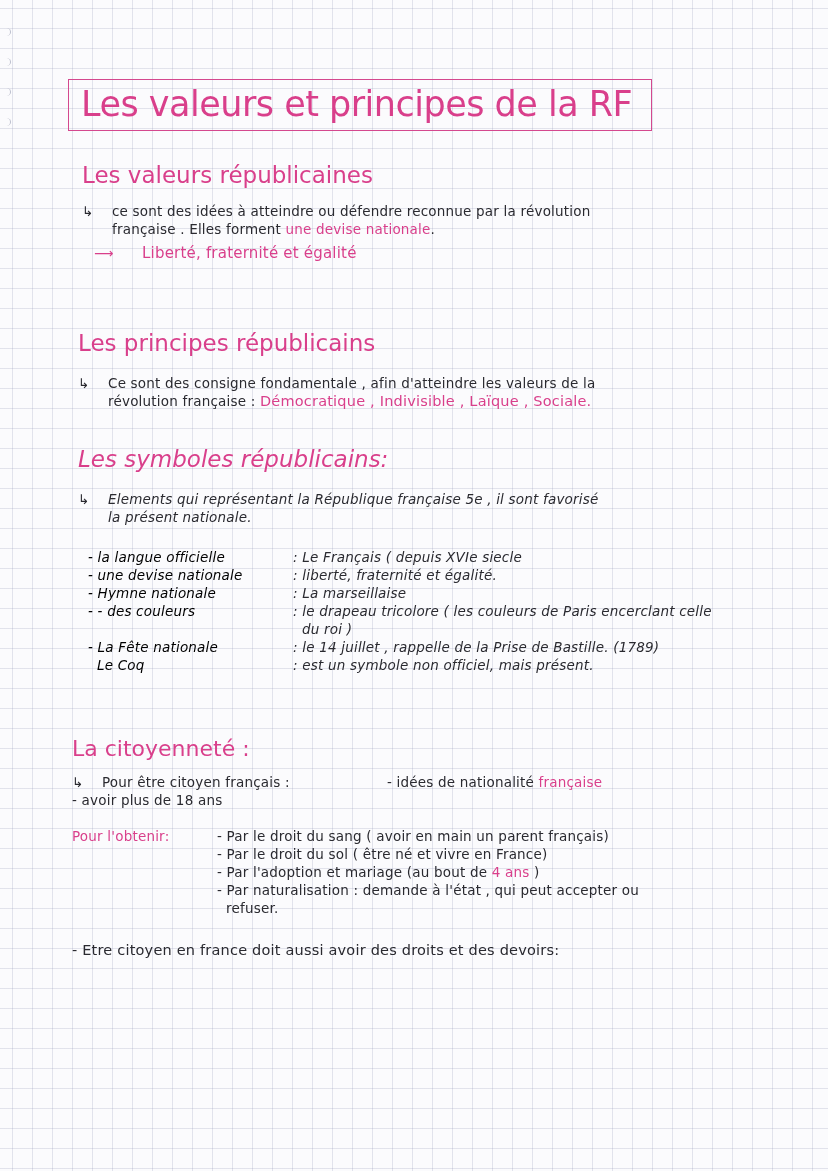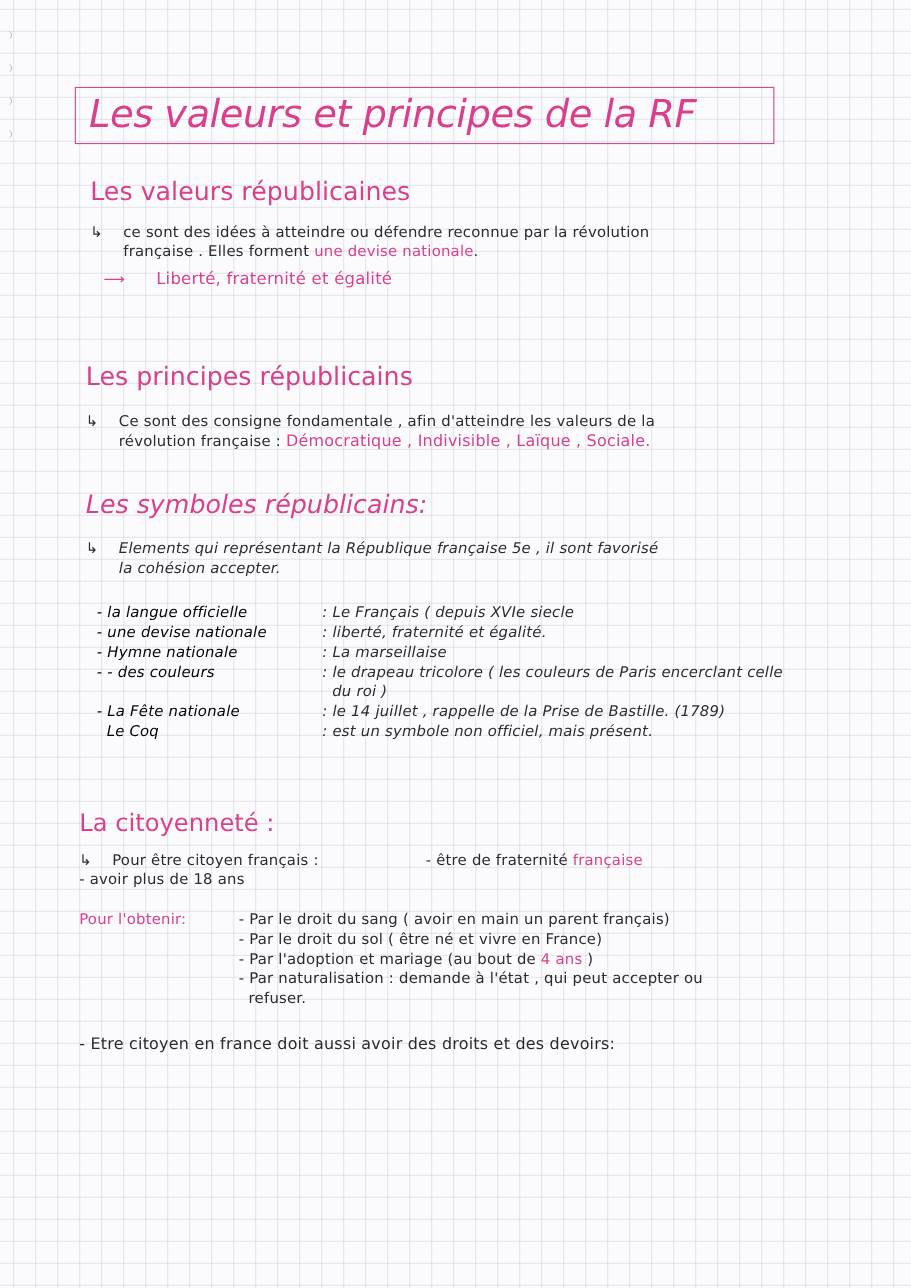--- a/index.html
+++ b/index.html
@@ -15,22 +15,22 @@
     color: #2a2a30;
     position: relative;
   }
   .holes { position: absolute; left: 0; top: 0; width: 16px; height: 100%; }
   .hole { position: absolute; left: 2px; width: 8px; height: 8px; border-right: 1.5px solid #b9bccb; border-radius: 50%; }
   .hand { font-family: "DejaVu Sans", sans-serif; font-size: 13.5px; letter-spacing: 0.2px; line-height: 18px; }
   .pink { color: #d93f8b; }
   .block { position: absolute; }
 
   .title-box {
-    position: absolute; left: 68px; top: 79px; width: 636px; height: 52px;
-    border: 1.5px solid #d4488e; box-sizing: border-box; font-style: italic;
+    position: absolute; left: 68px; top: 79px; width: 584px; height: 52px;
+    border: 1.5px solid #d4488e; box-sizing: border-box;
   }
   .title-text {
     position: absolute; left: 12px; top: 4px; font-size: 35px; color: #d93f8b;
     font-family: "DejaVu Sans", sans-serif; letter-spacing: -0.5px; white-space: nowrap;
   }
   .heading { font-size: 23px; color: #d93f8b; font-family: "DejaVu Sans", sans-serif; white-space: nowrap; }
   .heading-big { font-size: 22px; }
   .arrow-prefix { display: inline-block; width: 30px; color: #2a2a30; }
   .indent { padding-left: 30px; }
   .row { white-space: nowrap; }
@@ -74,37 +74,37 @@
   <div class="hand row indent">
     <span>révolution française : </span><span class="pink" style="font-size:14.5px;">Démocratique , Indivisible , Laïque , Sociale.</span>
   </div>
 </div>
 
 <div class="block" style="left:78px; top:446px;font-style:italic;">
   <div class="heading">Les symboles républicains:</div>
   <div class="hand row" style="margin-top:18px;">
     <span class="arrow-prefix">↳</span><span>Elements qui représentant la République française 5e , il sont favorisé</span>
   </div>
-  <div class="hand row indent">la cohésion accepter.</div>
+  <div class="hand row indent">la présent nationale.</div>
 
   <div style="margin-top:22px; margin-left:10px;">
     <div class="hand row"><span class="sym-label">- la langue officielle</span><span class="sym-value">: Le Français ( depuis XVIe siecle</span></div>
     <div class="hand row"><span class="sym-label">- une devise nationale</span><span class="sym-value">: liberté, fraternité et égalité.</span></div>
     <div class="hand row"><span class="sym-label">- Hymne nationale</span><span class="sym-value">: La marseillaise</span></div>
     <div class="hand row"><span class="sym-label">- - des couleurs</span><span class="sym-value">: le drapeau tricolore ( les couleurs de Paris encerclant celle</span></div>
     <div class="hand row"><span class="sym-label"></span><span class="sym-value" style="white-space:pre;">  du roi )</span></div>
     <div class="hand row"><span class="sym-label">- La Fête nationale</span><span class="sym-value">: le 14 juillet , rappelle de la Prise de Bastille. (1789)</span></div>
     <div class="hand row"><span class="sym-label" style="white-space:pre;">  Le Coq</span><span class="sym-value">: est un symbole non officiel, mais présent.</span></div>
   </div>
 </div>
 
 <div class="block" style="left:72px; top:736px;">
   <div class="heading heading-big">La citoyenneté :</div>
   <div class="hand row" style="margin-top:12px;">
-    <span class="arrow-prefix">↳</span><span class="cond-label">Pour être citoyen français :</span><span>- être de fraternité </span><span class="pink">française</span>
+    <span class="arrow-prefix">↳</span><span class="cond-label">Pour être citoyen français :</span><span>- idées de nationalité </span><span class="pink">française</span>
   </div>
   <div class="hand row" style="">- avoir plus de 18 ans</div>
 
   <div style="margin-top:18px;">
     <div class="hand row"><span class="obt-label">Pour l'obtenir:</span><span>- Par le droit du sang ( avoir en main un parent français)</span></div>
     <div class="hand row" style="padding-left:145px;">- Par le droit du sol ( être né et vivre en France)</div>
     <div class="hand row" style="padding-left:145px;"><span>- Par l'adoption et mariage (au bout de </span><span class="pink">4 ans</span><span> )</span></div>
     <div class="hand row" style="padding-left:145px;">- Par naturalisation : demande à l'état , qui peut accepter ou</div>
     <div class="hand row" style="padding-left:145px; white-space:pre;">  refuser.</div>
   </div>

